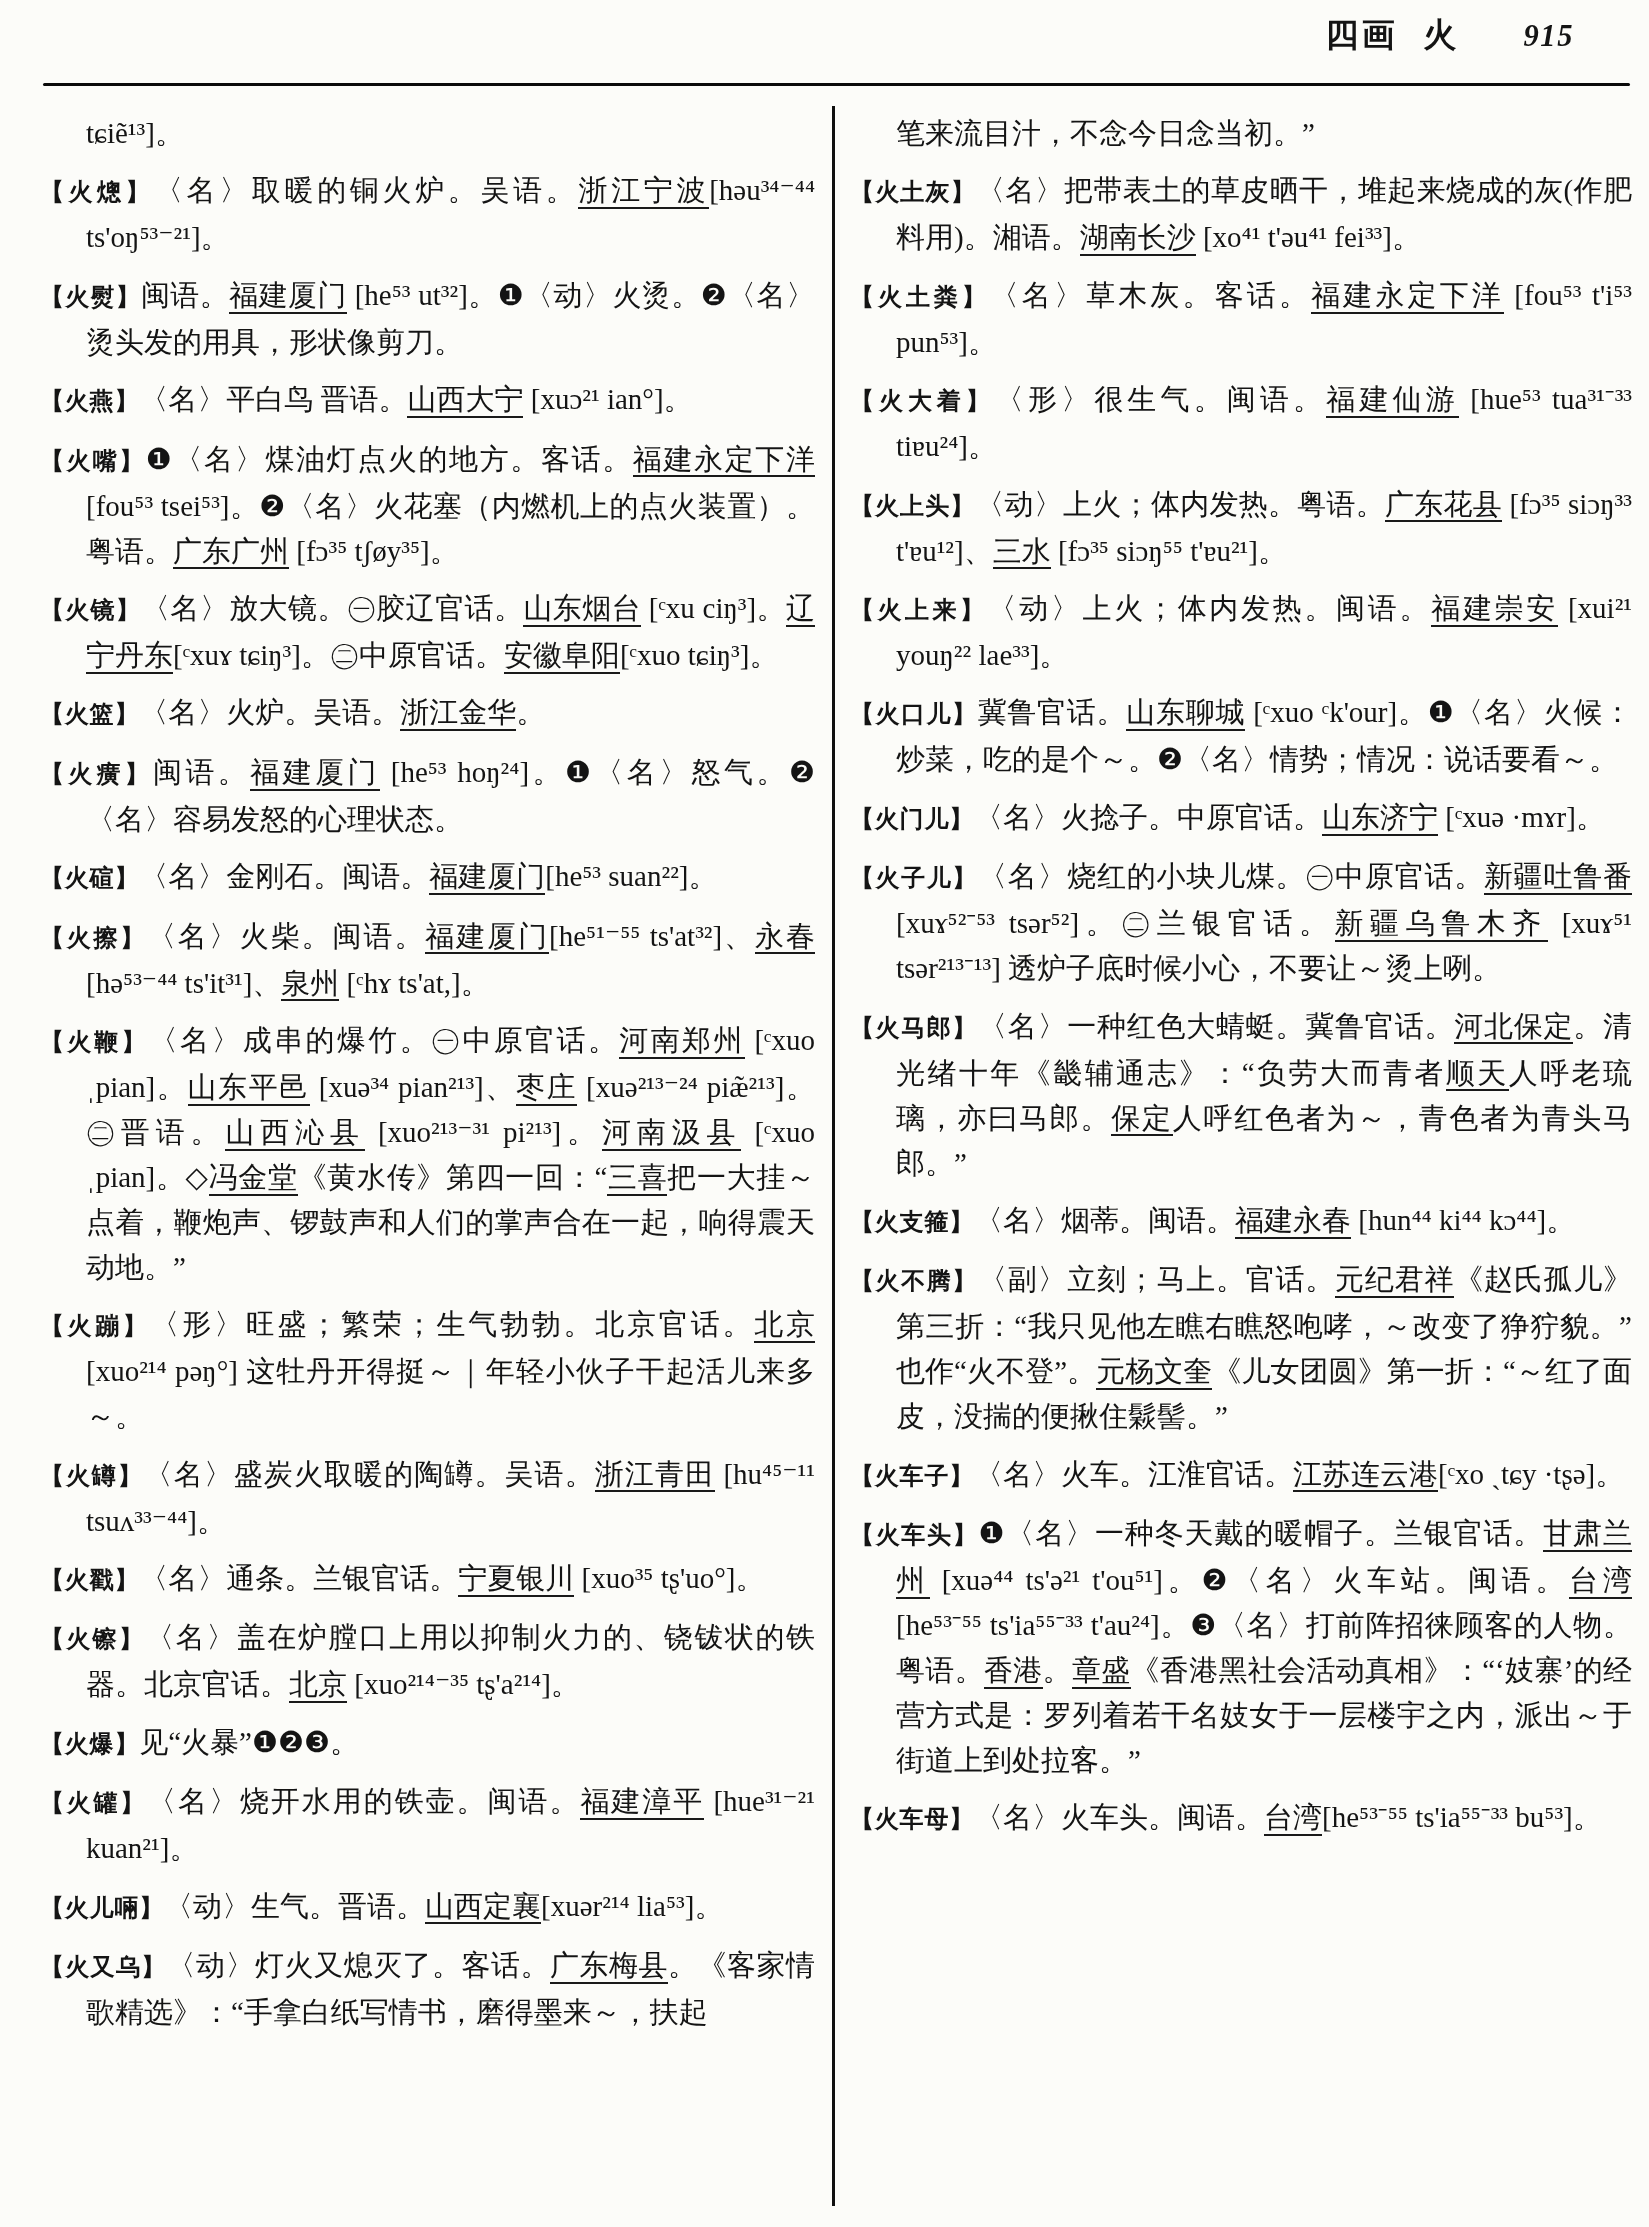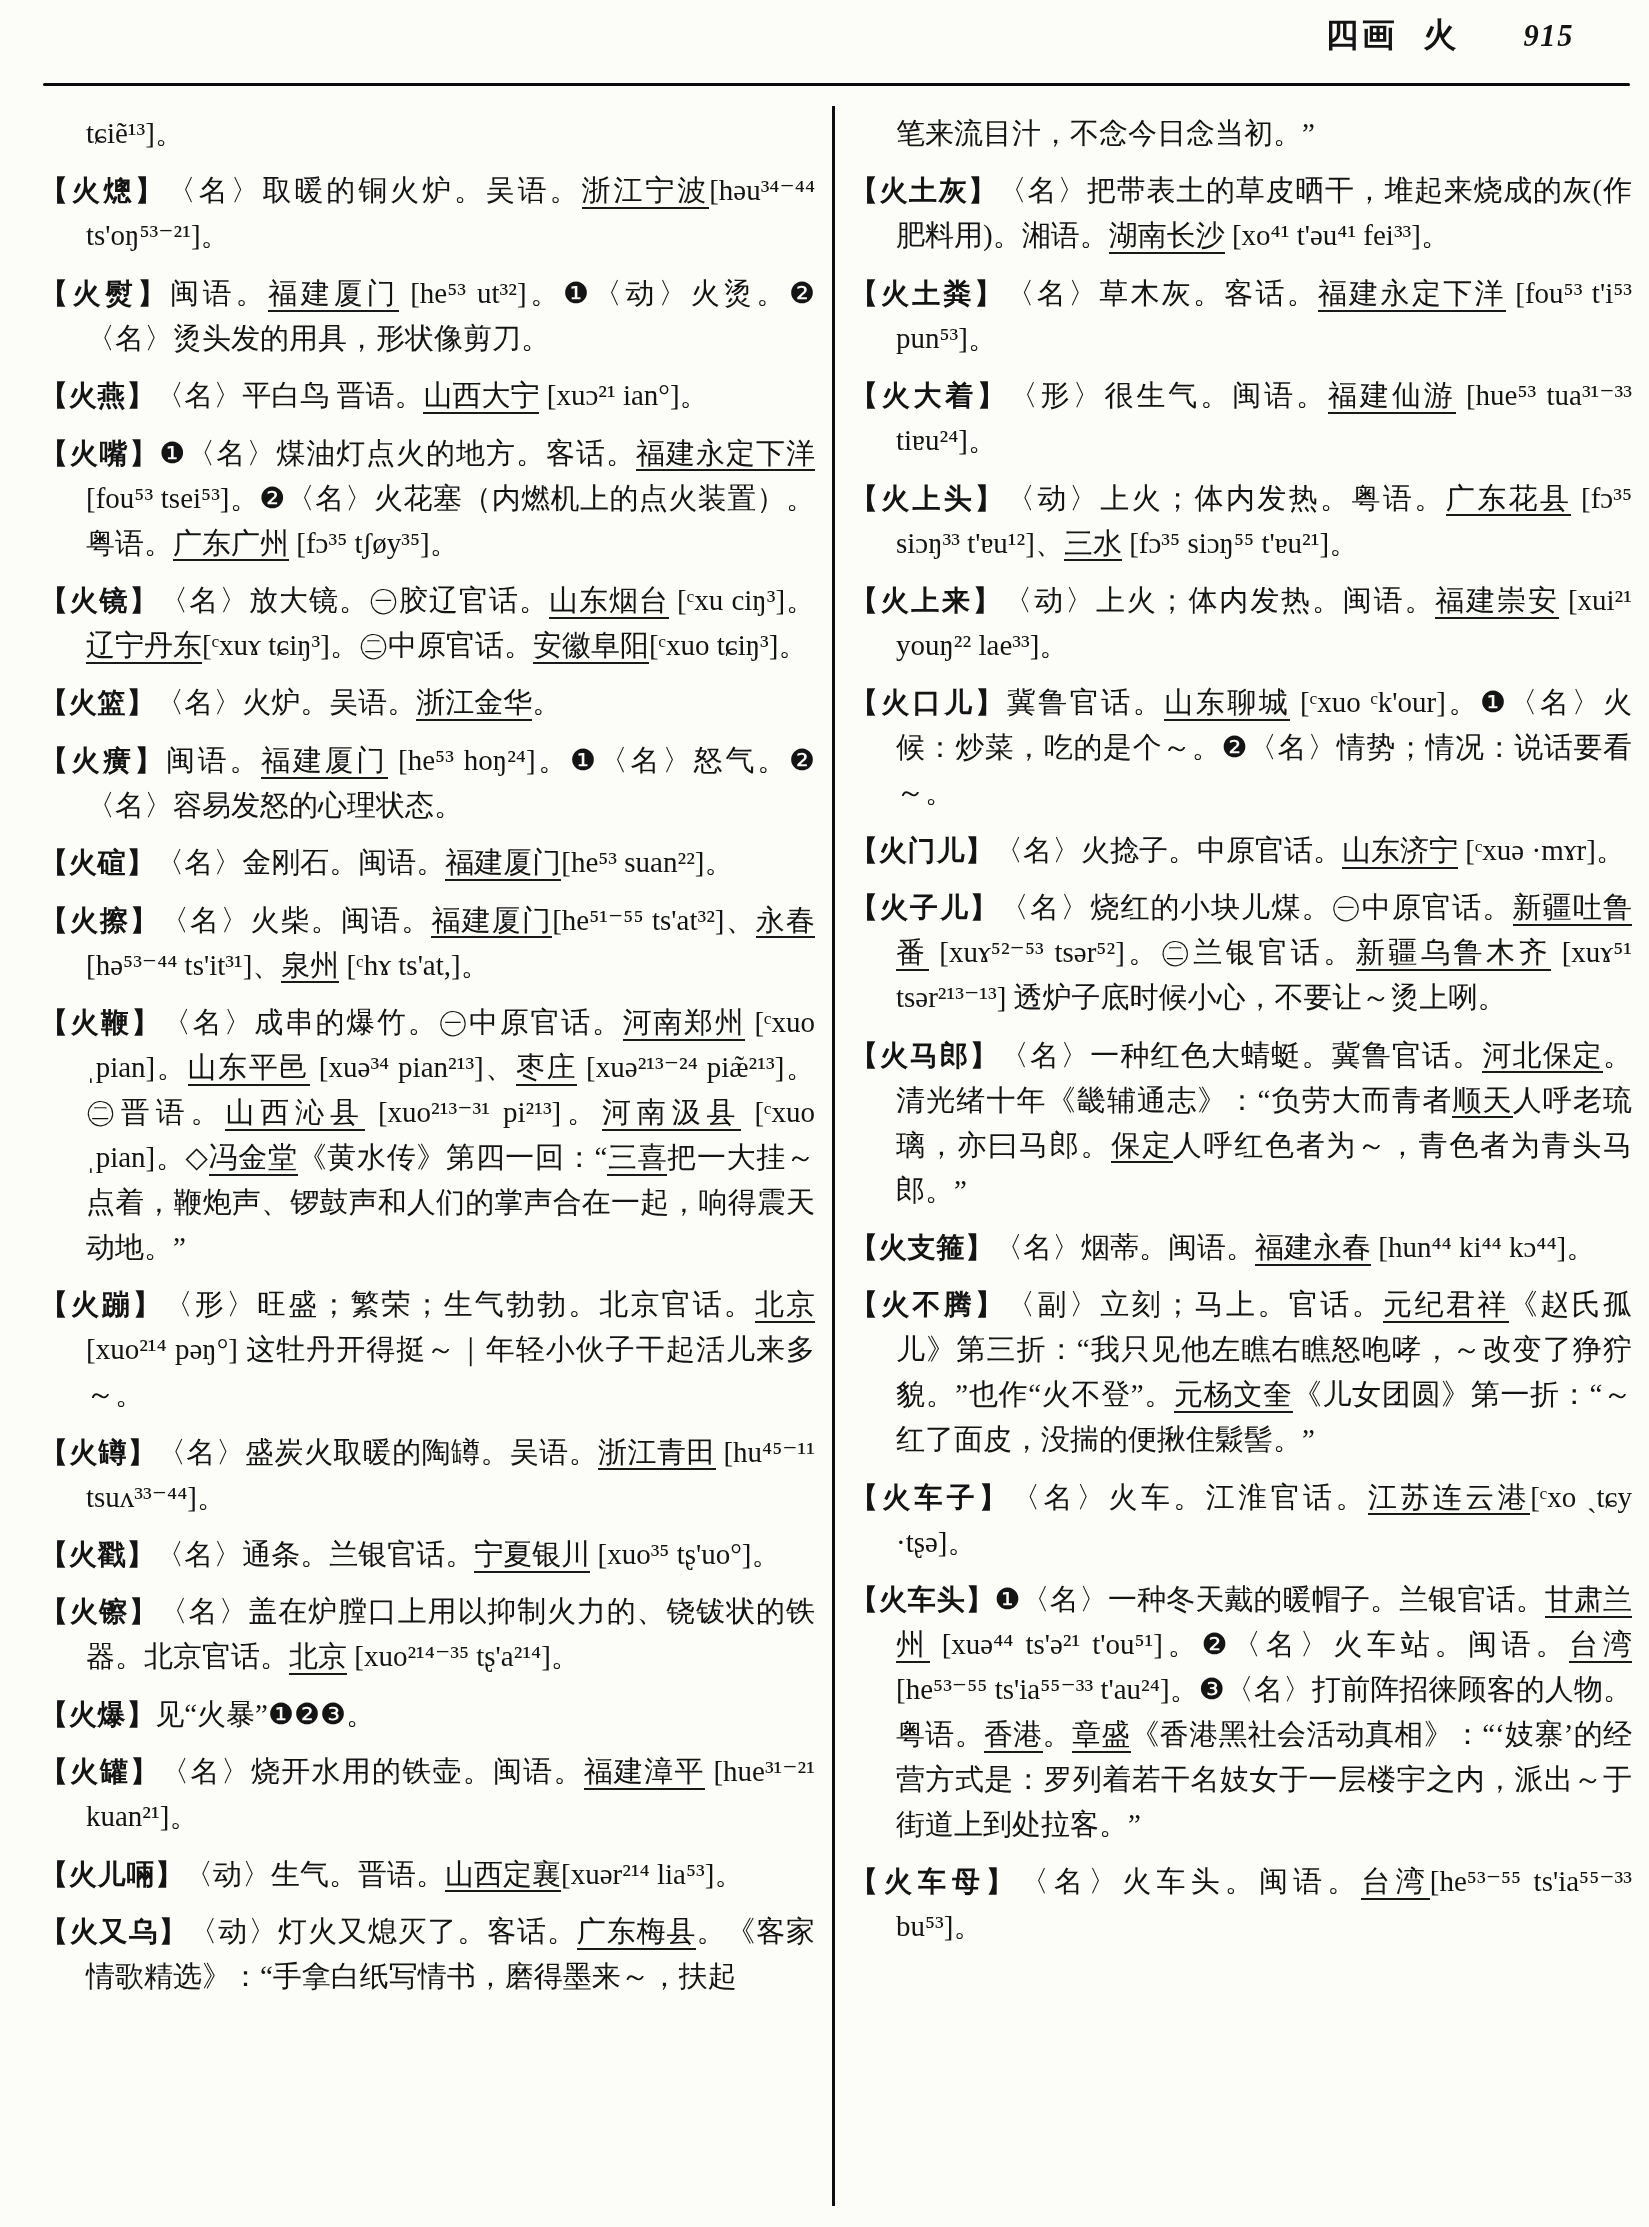--- a/index.html
+++ b/index.html
@@ -25,31 +25,31 @@
   .column-divider{
     position:absolute;left:832px;top:106px;width:2.5px;height:2100px;
     background:#0f0f0f;
   }
   .col{
     position:absolute;top:99px;
     font-size:29px;line-height:45px;
     text-align:justify;
   }
   #col-left{left:40px;width:775px;}
-  #col-right{left:850px;width:782px;}
+  #col-right{left:850px;width:782px;font-family:Liberation Serif, serif;}
   .entry{
     padding-left:46px;text-indent:-46px;
     margin-top:12.4px;
   }
   .entry.cont{
     text-indent:0;margin-top:0;
   }
   .entry:first-child{margin-top:12px;}
   .hw{
-    font-weight:bold;font-size:28px;letter-spacing:0.8px;
+    font-weight:bold;font-size:24px;letter-spacing:0.8px;
   }
   .u{
     border-bottom:2.5px solid #1a1a1a;padding-bottom:0.8px;
   }
 </style>
 </head>
 <body>
 
 <div class="page-header">
   <span>四画</span><span class="radical">火</span><span class="pageno">915</span>

